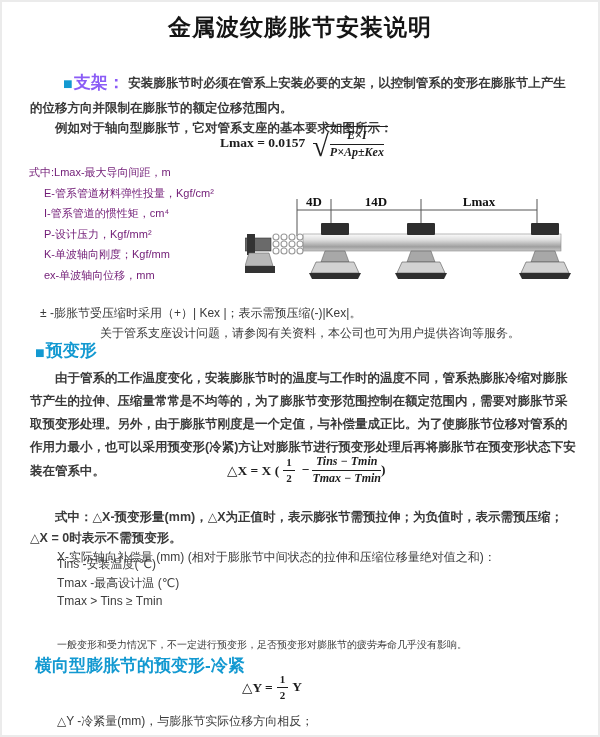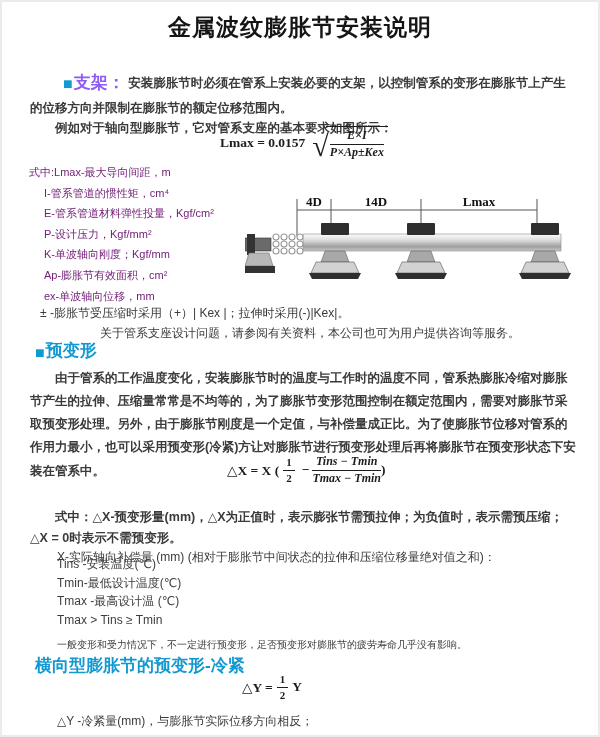--- a/index.html
+++ b/index.html
@@ -75,28 +75,27 @@
         <span class="frac">
           <span class="num">E×I</span>
           <span class="den">P×Ap±Kex</span>
         </span>
       </span>
     </span>
   </div>
 
   <div class="defs">
     <div class="def-item">式中:Lmax-最大导向间距，m</div>
+    <div class="def-item def-sub">E-管系管道材料弹性投量，Kgf/cm²</div>
     <div class="def-item def-sub">I-管系管道的惯性矩，cm⁴</div>
-    <div class="def-item def-sub">E-管系管道材料弹性投量，Kgf/cm²</div>
     <div class="def-item def-sub">P-设计压力，Kgf/mm²</div>
     <div class="def-item def-sub">K-单波轴向刚度；Kgf/mm</div>
-    <div class="def-item def-sub">Ap-膨胀节有效面积，cm²</div>
     <div class="def-item def-sub">ex-单波轴向位移，mm</div>
   </div>
-  <p class="para pm-note">± -膨胀节受压缩时采用（+）| Kex |；拉伸时采用(-)|Kex|。</p>
+  <p class="para pm-note">± -膨胀节受压缩时采用（+）| Kex |；表示需预压缩(-)|Kex|。</p>
   <p class="para consult-note">关于管系支座设计问题，请参阅有关资料，本公司也可为用户提供咨询等服务。</p>
 
   <svg class="diagram" width="334" height="100" viewBox="0 0 334 100" xmlns="http://www.w3.org/2000/svg">
     <defs>
       <linearGradient id="pg" x1="0" y1="0" x2="0" y2="1">
         <stop offset="0" stop-color="#fbfbfb"></stop>
         <stop offset="0.35" stop-color="#dedede"></stop>
         <stop offset="0.75" stop-color="#9f9f9f"></stop>
         <stop offset="1" stop-color="#c9c9c9"></stop>
       </linearGradient>
@@ -177,21 +176,20 @@
       <span class="num">Tins − Tmin</span>
       <span class="den">Tmax − Tmin</span>
     </span>
     <span>)</span>
   </div>
 
   <p class="para axial-explain bold">式中：△X-预变形量(mm)，△X为正值时，表示膨张节需预拉伸；为负值时，表示需预压缩；△X = 0时表示不需预变形。</p>
   <p class="para x-def">X-实际轴向补偿量 (mm) (相对于膨胀节中间状态的拉伸和压缩位移量绝对值之和)：</p>
   <div class="temps">
     <div>Tins -安装温度(℃)</div>
-    <div>Tmin-最低设计温度(℃)</div>
     <div>Tmax -最高设计温 (℃)</div>
     <div>Tmax &gt; Tins ≥ Tmin</div>
   </div>
   <p class="para axial-note">一般变形和受力情况下，不一定进行预变形，足否预变形对膨胀节的疲劳寿命几乎没有影响。</p>
 
   <div class="sub-heading lateral-heading">横向型膨胀节的预变形-冷紧</div>
 
   <div class="formula f3">
     <span>△Y =</span>
     <span class="frac halffrac">

